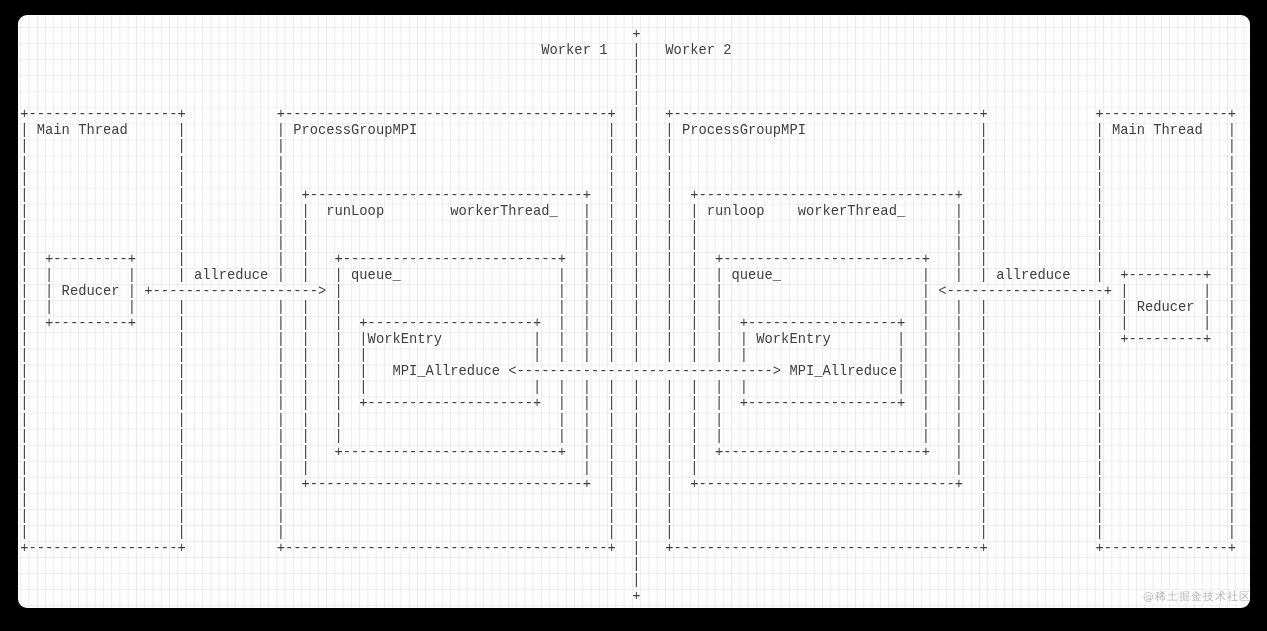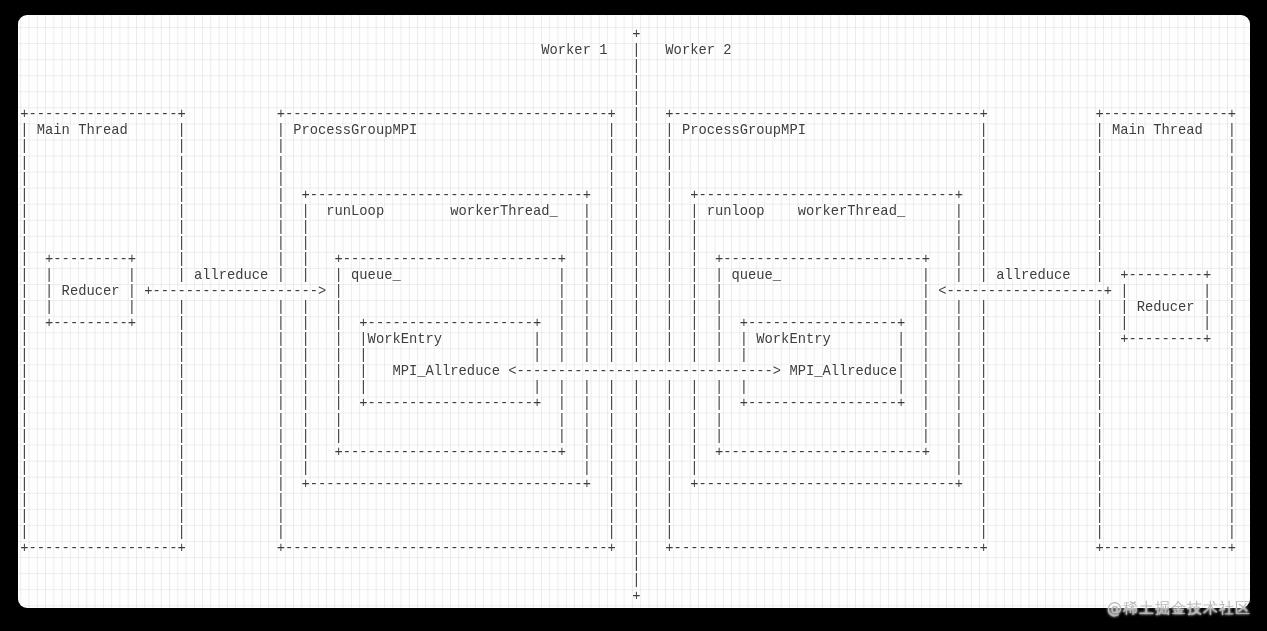--- a/index.html
+++ b/index.html
@@ -19,24 +19,23 @@
   }
   #diagram{
     position:absolute;left:12px;top:27px;margin:0;
     font-family:"Liberation Mono","DejaVu Sans Mono",monospace;
     font-size:13.79px;line-height:16.07px;letter-spacing:0;
     color:#3e3e3e;white-space:pre;
     text-shadow:0 0 3px #fff,0 0 3px #fff,0 0 4px #fff,1px 1px 3px #fff,-1px -1px 3px #fff;
   }
   .watermark{
     position:absolute;right:16px;top:589px;
-    font-size:15px;letter-spacing:1px;color:#b8b8b8;
+    font-size:11px;letter-spacing:1px;color:#b8b8b8;
     text-shadow:0 0 2px #fff,0 0 3px #fff;
     font-family:"DejaVu Sans","Liberation Sans",sans-serif;
-    margin-top:10px;
   }
 </style>
 </head>
 <body>
 
 <div class="panel"></div>
 
 <pre id="diagram">                                                                           +                                                                        
                                                                 Worker 1   |   Worker 2                                                             
                                                                            |                                                                        

